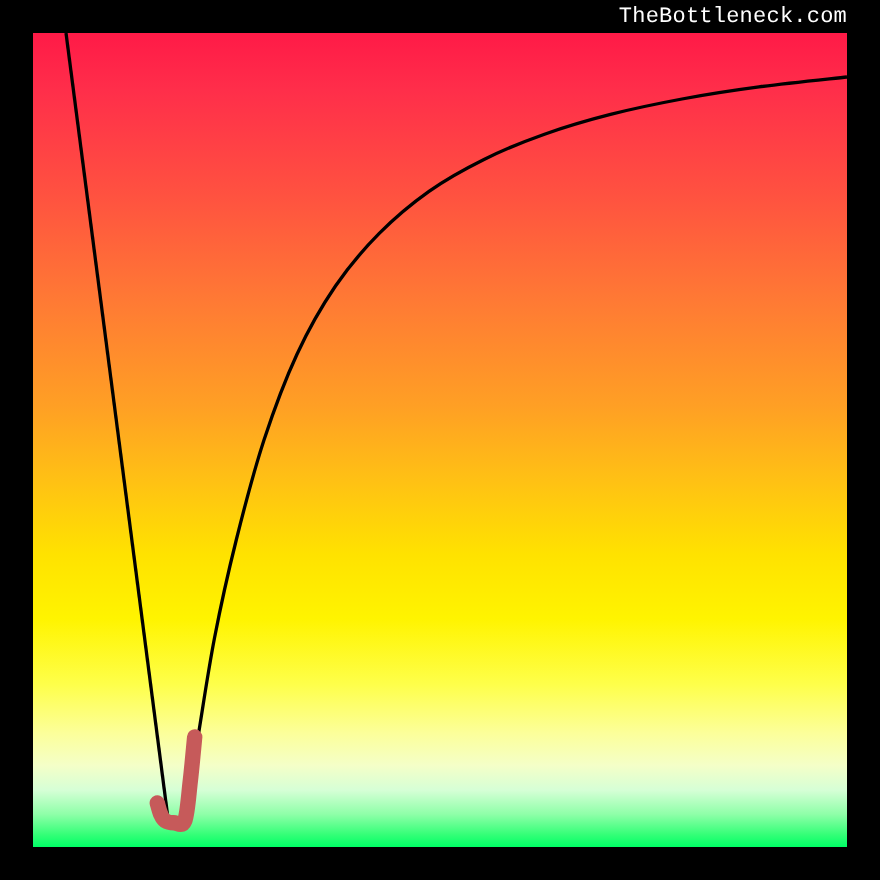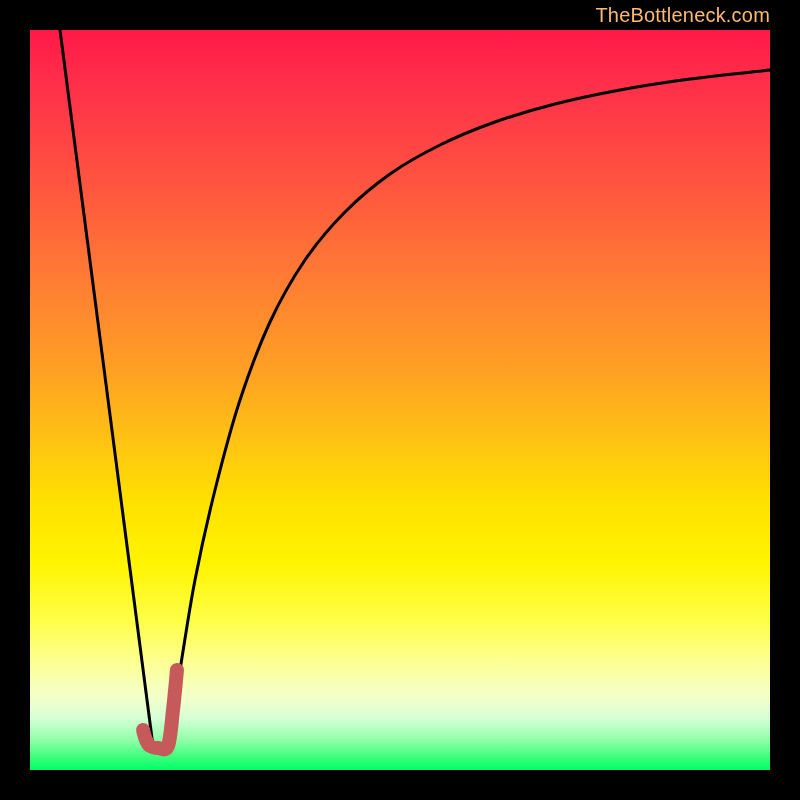--- a/index.html
+++ b/index.html
@@ -52,24 +52,25 @@
   .curves {
     position: absolute;
     inset: 0;
     width: 740px;
     height: 740px;
   }
   .watermark {
     position: absolute;
     top: 4px;
     right: 30px;
-    color: #fdba74;
+    color: #ffffff;
     font-size: 20px;
     letter-spacing: 0.2px;
     user-select: none;
+    font-family: Liberation Mono, monospace;
   }
 </style>
 </head>
 <body>
 
 <div class="frame">
   <div class="watermark">TheBottleneck.com</div>
 
   <div class="plot-area">
     <div class="gradient"></div>

